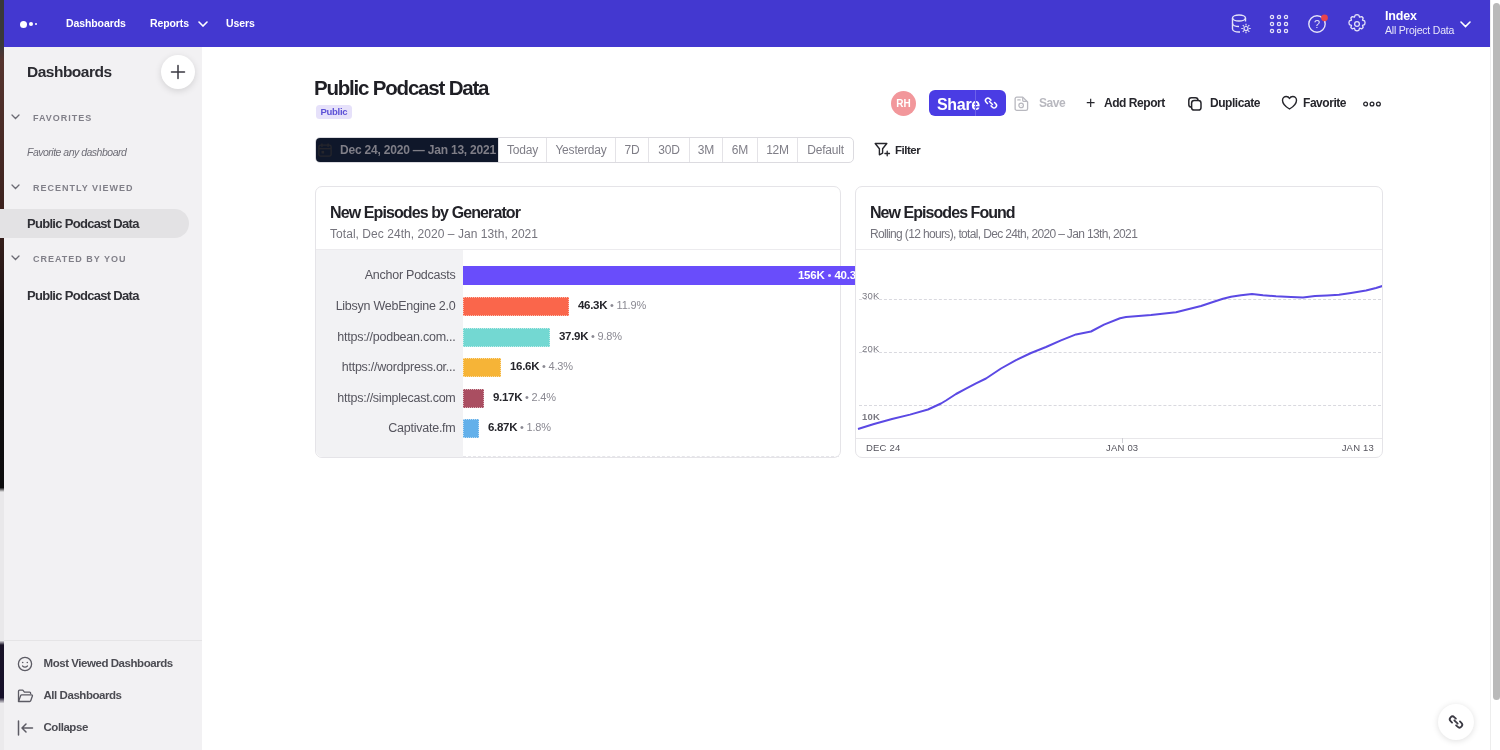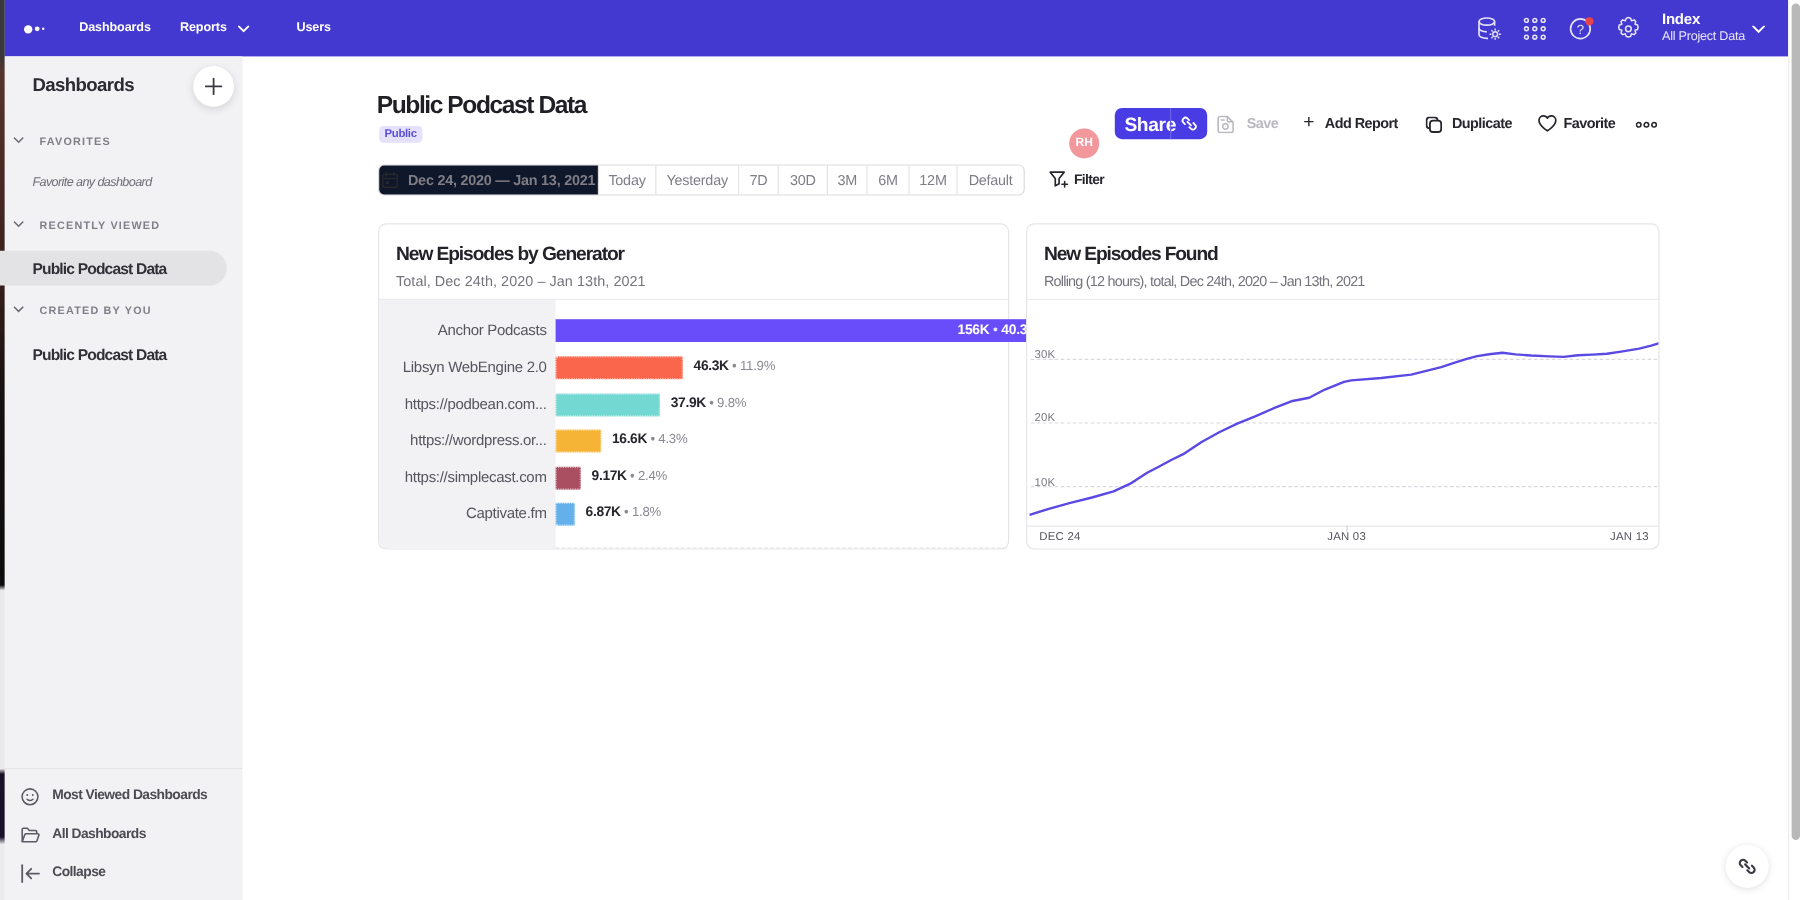--- a/index.html
+++ b/index.html
@@ -49,21 +49,21 @@
     background:#e3e2e4; border-radius:0 15px 15px 0; }
   #sdivider { position:absolute; left:0px; top:593px; width:198px; height:1px; background:#e5e4e6; }
   .bitem { position:absolute; left:39.5px; font-size:11.5px; font-weight:600; color:#4b4b52; letter-spacing:-0.45px; }
   .bicon { position:absolute; left:13px; }
 
   
   #title { position:absolute; left:314px; top:76px; font-size:20.5px; font-weight:700; color:#1f1f25; letter-spacing:-1.2px; }
   #pubpill { position:absolute; left:316px; top:105px; background:#e6e1fa; color:#5c51d6;
     font-size:9.5px; font-weight:600; padding:1px 4.5px 2px; border-radius:3.5px; letter-spacing:-0.3px; }
   #avatar { position:absolute; left:891px; top:91px; width:25px; height:25px; border-radius:50%;
-    background:#f2979b; color:#fff; font-size:10px; font-weight:700; text-align:center; line-height:25px;margin-top:16px; }
+    background:#f2979b; color:#fff; font-size:10px; font-weight:700; text-align:center; line-height:25px; }
   #sharebtn { position:absolute; left:929px; top:90px; width:77px; height:26px; background:#4a3ce4;
     border-radius:6px; color:#fff; }
   #sharebtn .lbl { position:absolute; left:8px; top:6px; font-size:16px; font-weight:700; letter-spacing:-0.3px; }
   #sharebtn .div { position:absolute; left:46px; top:0; width:1px; height:26px; background:#6c61ea; }
   .hbtn { position:absolute; top:90px; height:26px; font-size:12px; font-weight:700; color:#26262c; letter-spacing:-0.45px; }
   .gray { color:#b8b8bf; }
 
   
   #datebar { position:absolute; left:315px; top:137px; width:539px; height:26px;
     border:1px solid #dcdbe0; border-radius:5px; background:#fff; display:flex; }
@@ -113,21 +113,21 @@
   <div class="logo">
     <i style="left:0;top:3.5px;width:7px;height:7px;"></i>
     <i style="left:8.5px;top:4.8px;width:4.6px;height:4.6px;"></i>
     <i style="left:14.6px;top:5.8px;width:2.6px;height:2.6px;"></i>
   </div>
   <div class="nav" style="left:62px;">Dashboards</div>
   <div class="nav" style="left:146px;">Reports</div>
   <svg class="navchev" style="left:194px;" width="10" height="6" viewBox="0 0 10 6">
       <path d="M1 1l4 4 4-4" stroke="#fff" stroke-width="1.6" fill="none" stroke-linecap="round"></path>
     </svg>
-  <div class="nav" style="left:243px;">Users</div>
+  <div class="nav" style="left:222px;">Users</div>
   <svg style="position:absolute;left:1226px;top:13px;" width="23" height="22" viewBox="0 0 23 22">
     <g stroke="#e4e2f8" stroke-width="1.4" fill="none">
       <ellipse cx="9" cy="5" rx="6.5" ry="3"></ellipse>
       <path d="M2.5 5v5.5c0 1.65 2.9 3 6.5 3"></path>
       <path d="M2.5 10.5V16c0 1.65 2.9 3 6.5 3h1"></path>
       <path d="M15.5 5v3.5"></path>
     </g>
     <g stroke="#e4e2f8" stroke-width="1.2" fill="none">
       <circle cx="16" cy="15.5" r="2"></circle>
       <path d="M16 10.8v1.6M16 18.6v1.6M20.7 15.5h-1.6M12.9 15.5h-1.6M19.3 12.2l-1.1 1.1M13.9 17.7l-1.1 1.1M19.3 18.8l-1.1-1.1M13.9 13.3l-1.1-1.1"></path>
@@ -305,21 +305,21 @@
 
 <div class="card" id="card2">
   <div class="ctitle" style="letter-spacing:-0.95px;">New Episodes Found</div>
   <div class="csub" style="letter-spacing:-0.65px;">Rolling (12 hours), total, Dec 24th, 2020 – Jan 13th, 2021</div>
   <div class="chr"></div>
   <div class="gline" style="top:111.5px;"></div>
   <div class="gline" style="top:164.5px;"></div>
   <div class="gline" style="top:217.5px;"></div>
   <div class="ylab" style="top:102.5px;">30K</div>
   <div class="ylab" style="top:156px;">20K</div>
-  <div class="ylab" style="top:210px;">10K</div>
+  <div class="ylab" style="top:224px;font-weight:bold;">10K</div>
   <svg style="position:absolute;left:0;top:62px;" width="526" height="190" viewBox="0 0 526 190">
     <path d="M2 180 L18 175 L36 170 L54 165.6 L72 160.5 L85 154.5 L90 151.5 L100 145 L110 139.7 L120 134.3 L130 129.5 L145 119.5 L160 111.2 L175 104 L190 98 L205 91.4 L220 85.4 L235 82.5 L248 75.6 L264 69.2 L270 68 L295 66 L320 63.2 L345 57 L357 53 L367 49.8 L375 47.8 L385 46.2 L396 45 L407 46.3 L420 47.3 L435 48 L447 48.4 L459 47 L471 46.5 L483 45.8 L495 44 L510 41.5 L520 39 L528 36.5" stroke="#5b49e4" stroke-width="2" fill="none" stroke-linejoin="round"></path>
   </svg>
   <div style="position:absolute;left:0;top:250.5px;width:100%;height:1px;background:#e8e7ea;"></div>
   <div style="position:absolute;left:266px;top:250.5px;width:1px;height:5px;background:#cfcfd4;"></div>
   <div class="xlab" style="left:10px;top:255px;">DEC 24</div>
   <div class="xlab" style="left:250px;top:255px;">JAN 03</div>
   <div class="xlab" style="right:8px;top:255px;white-space:nowrap;">JAN 13</div>
 </div>
 

